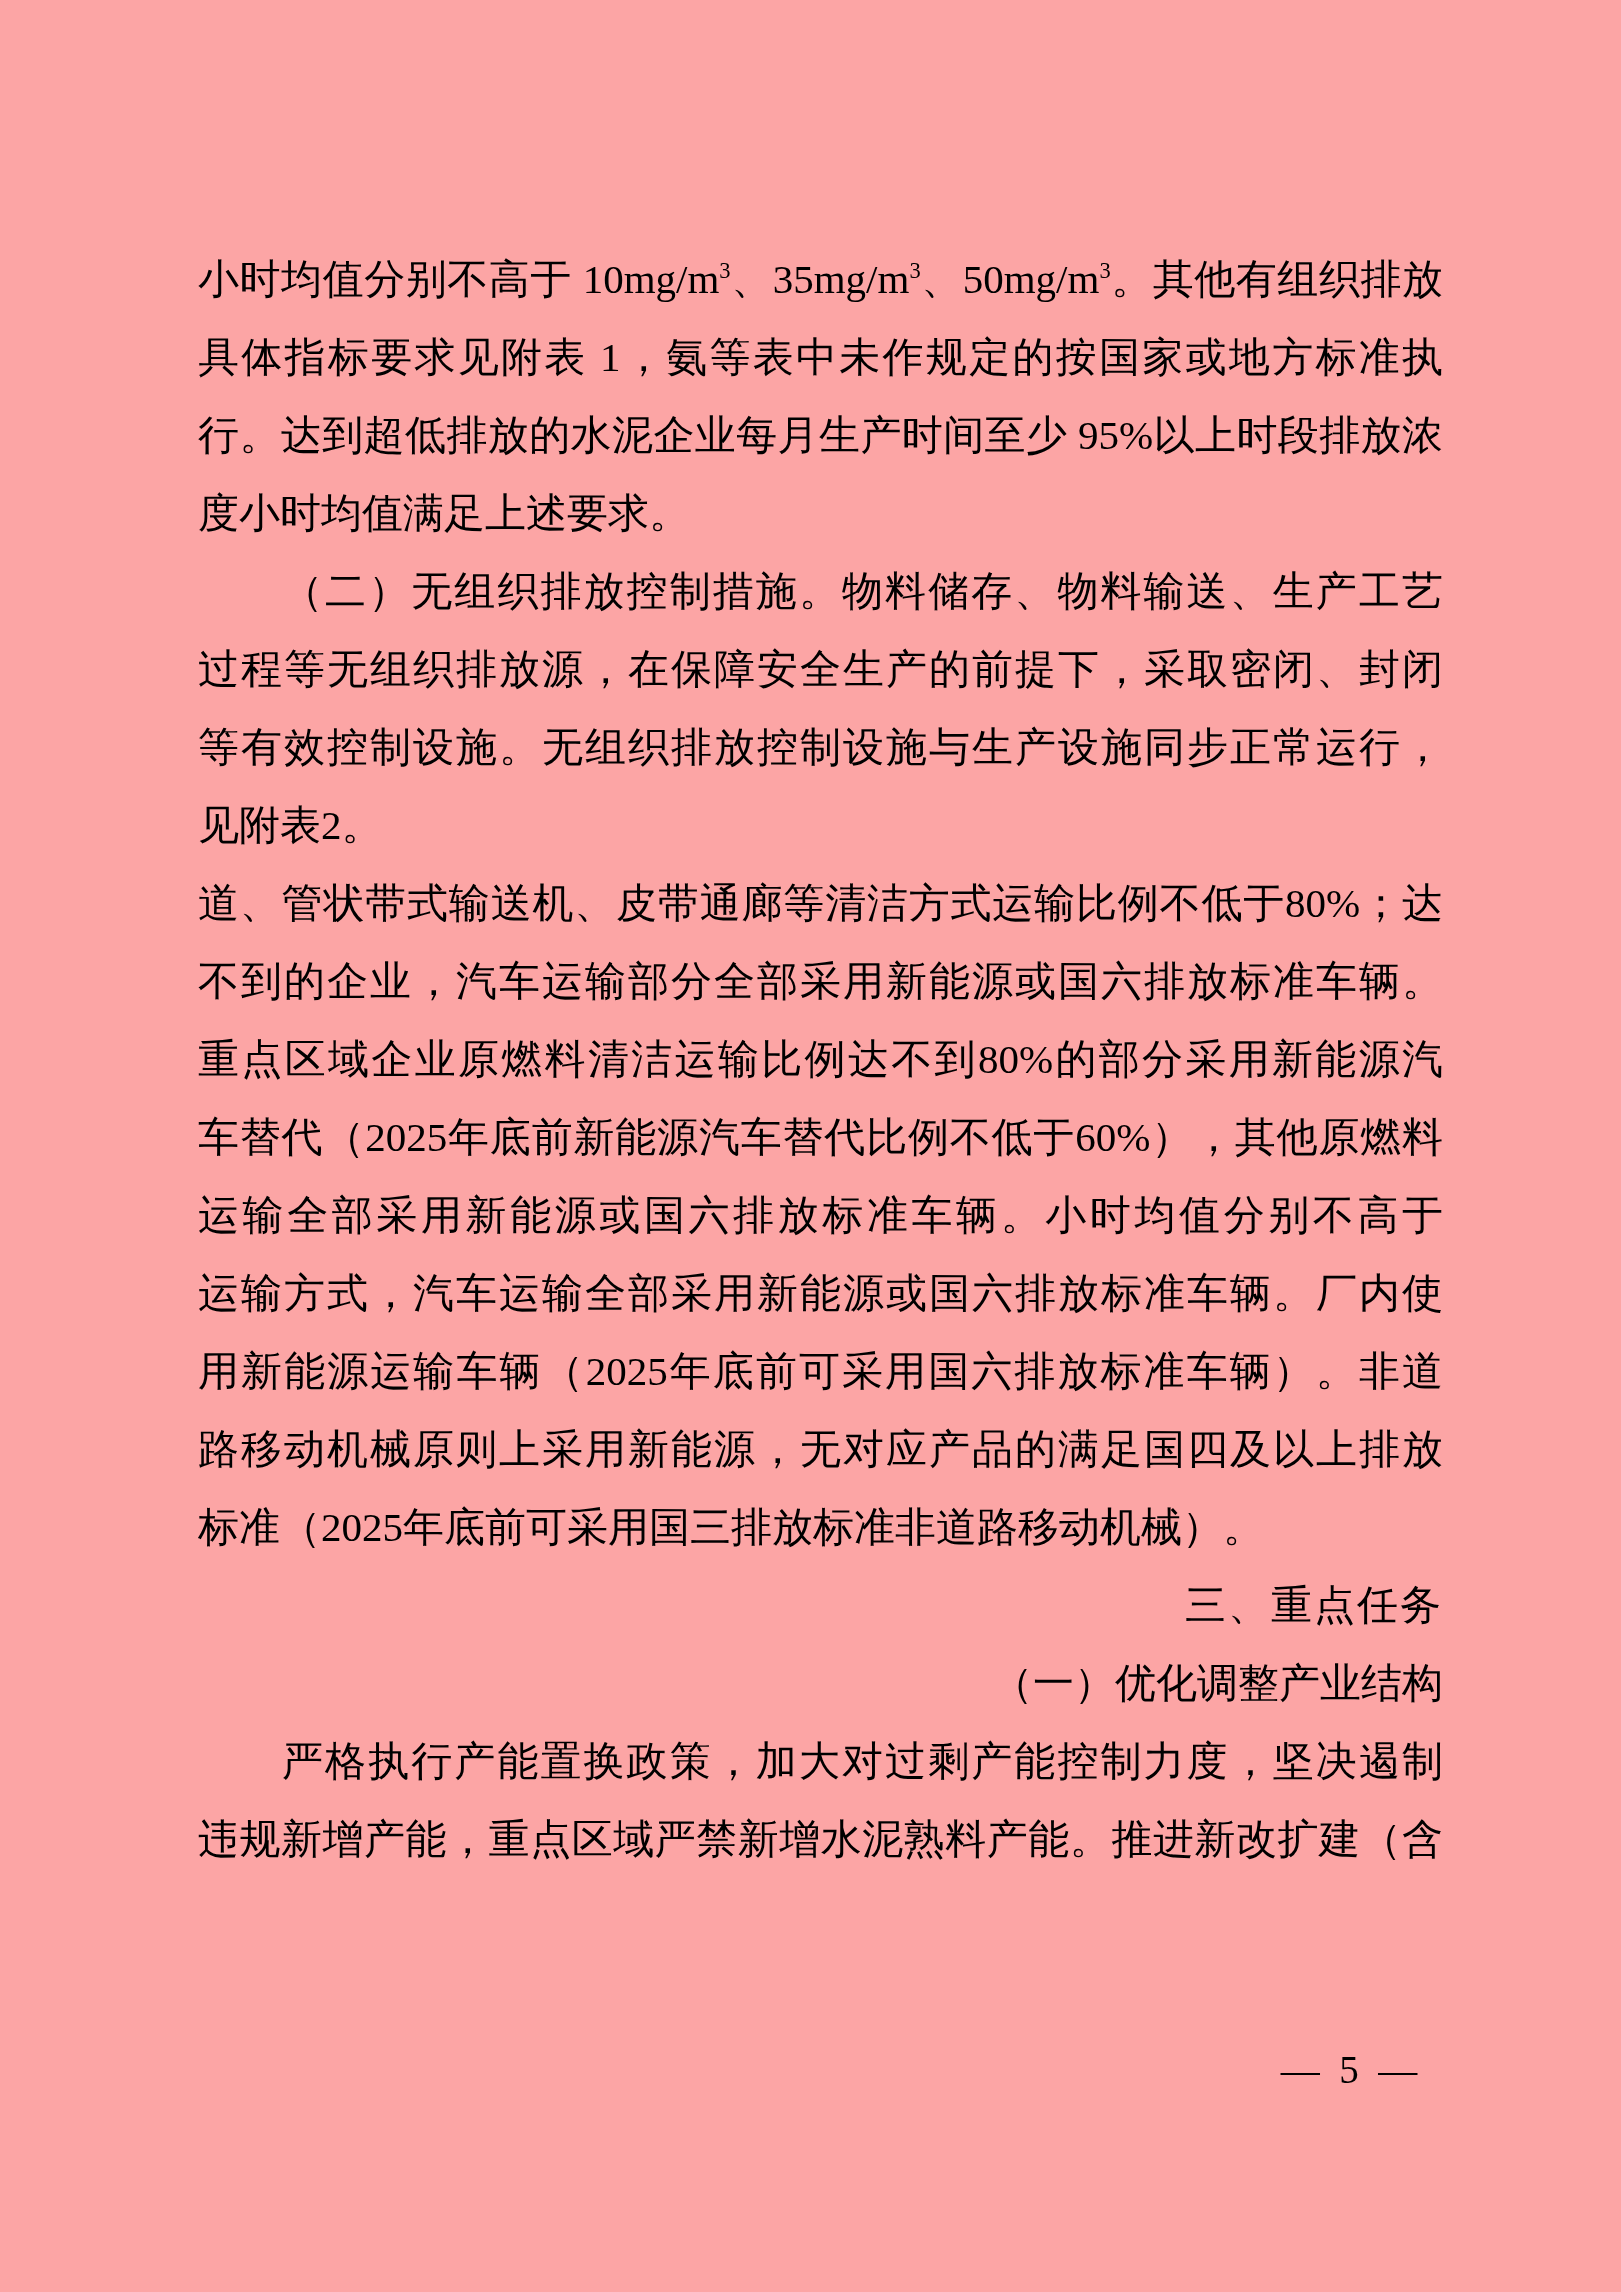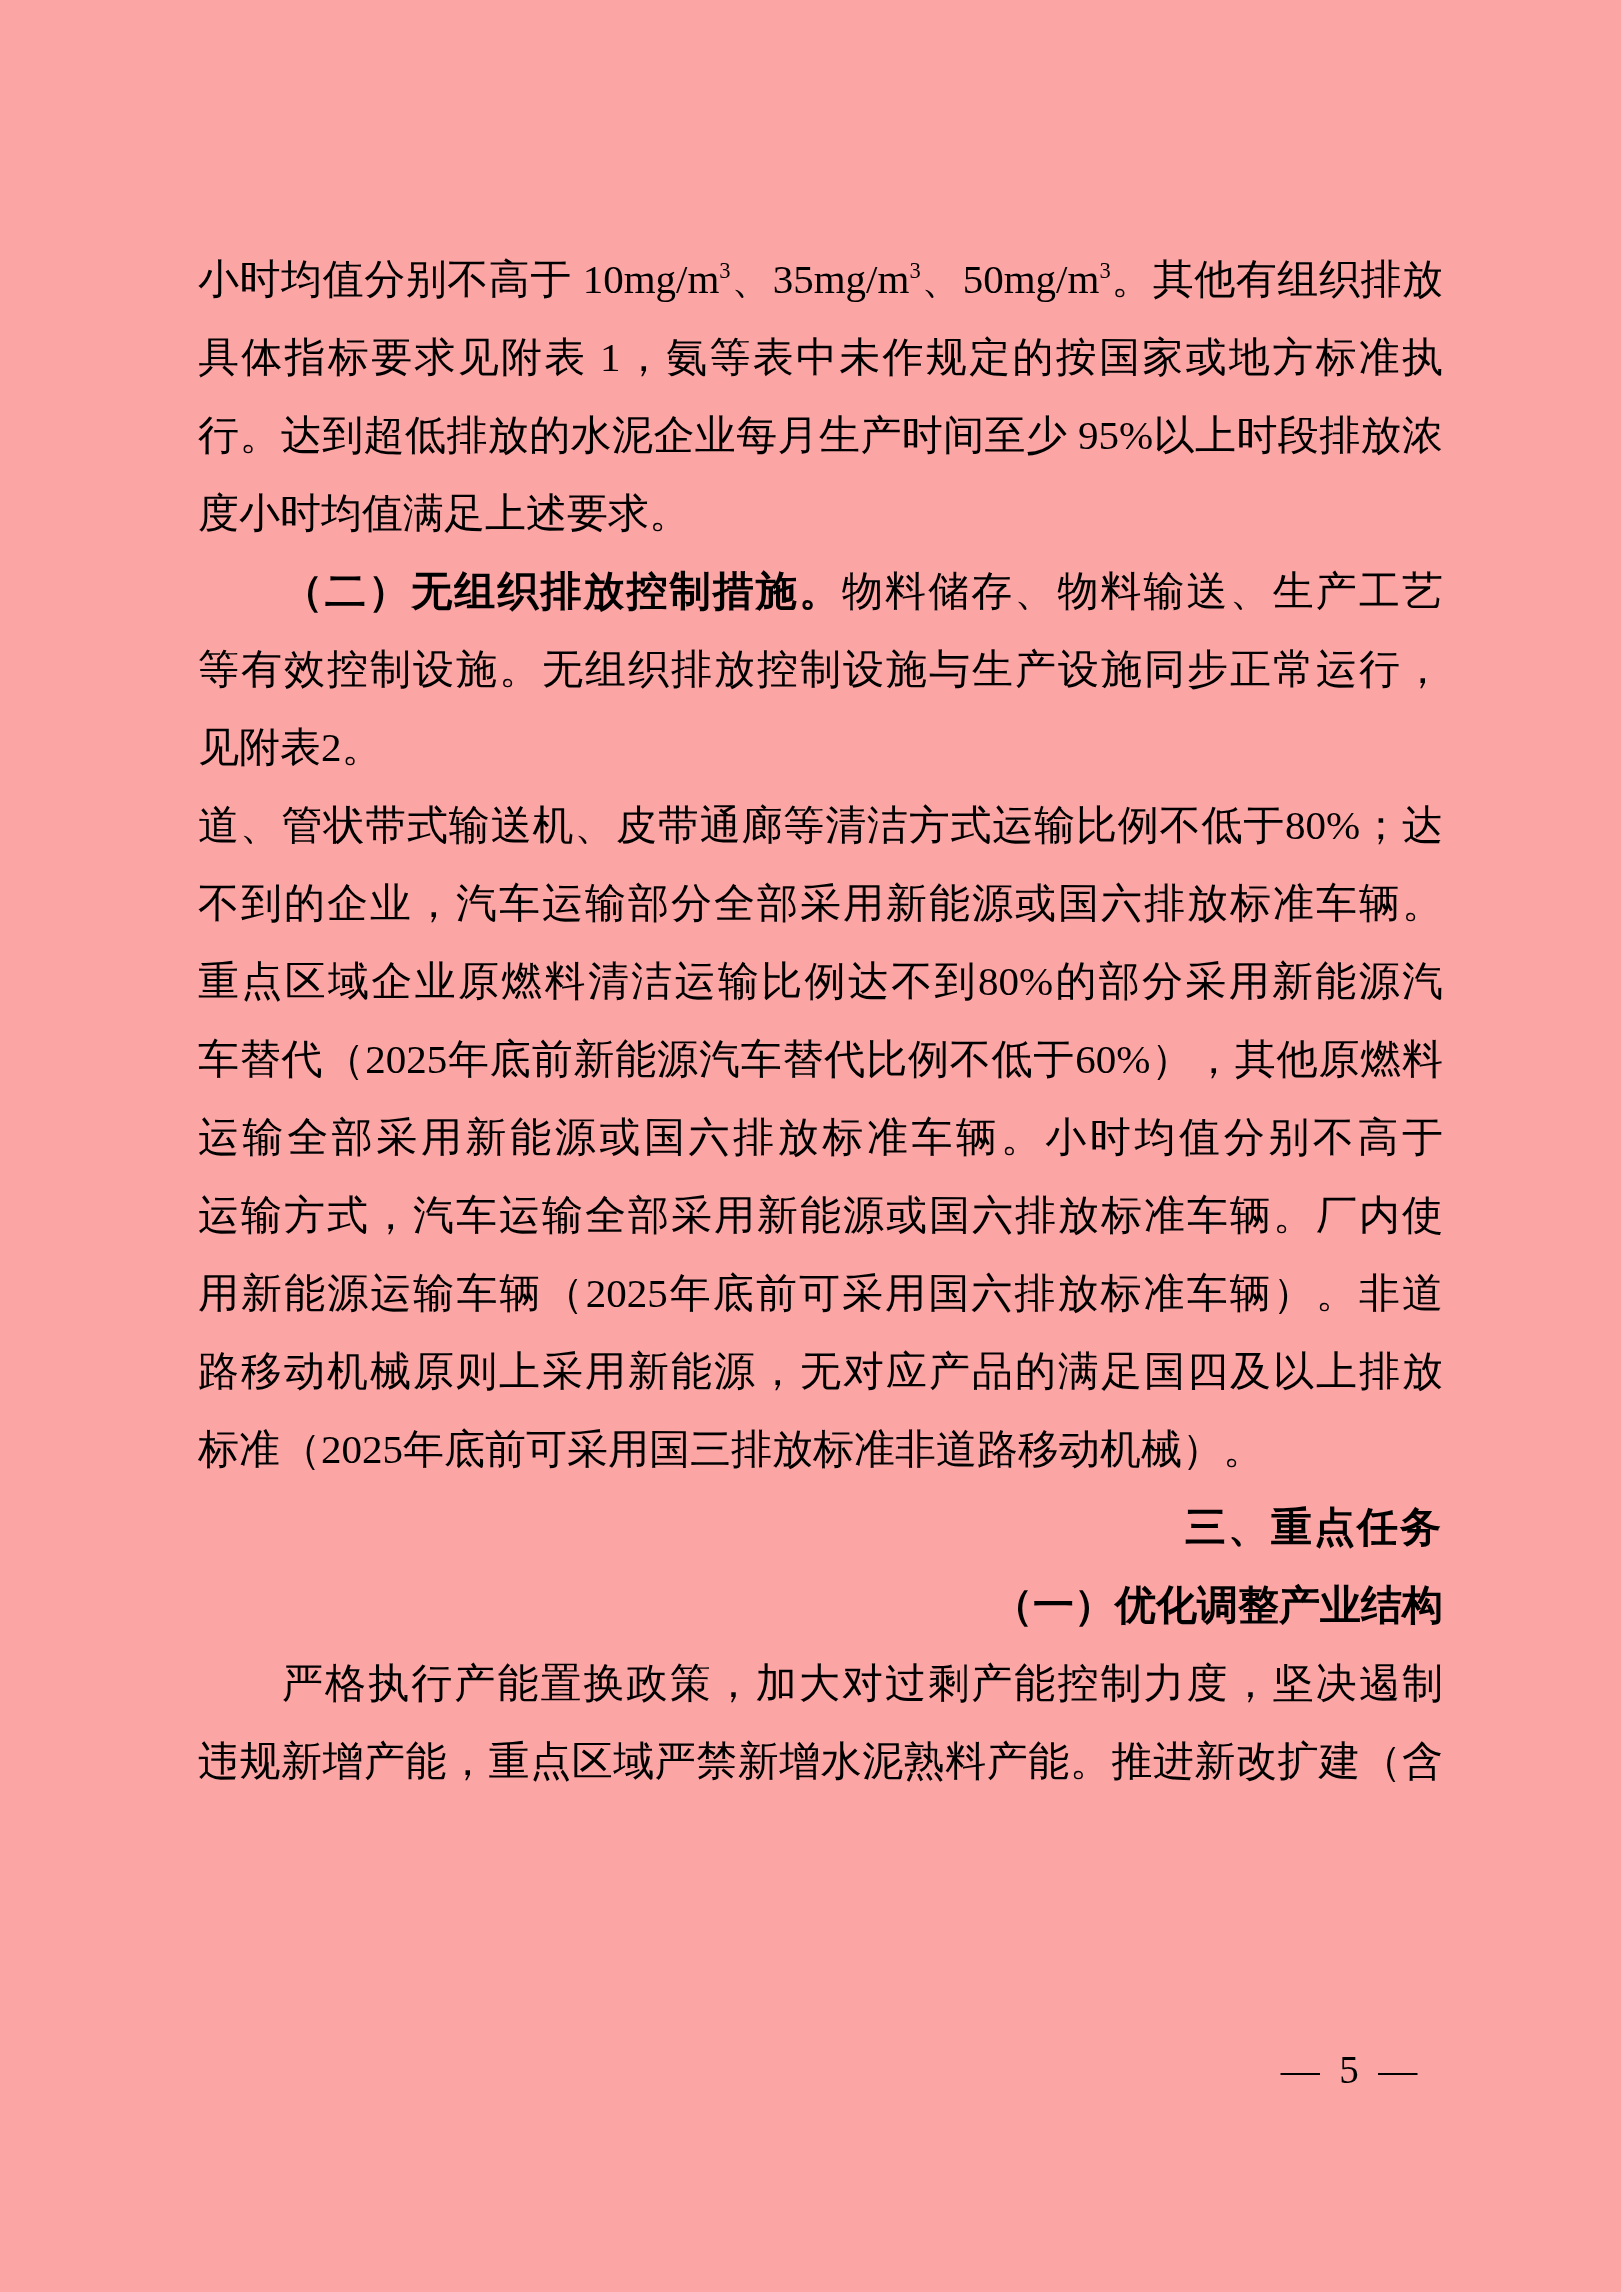--- a/index.html
+++ b/index.html
@@ -35,21 +35,21 @@
     text-align: justify;
     text-align-last: justify;
     text-justify: inter-character;
     overflow: hidden;
   }
   .line.indent {
     text-indent: 84px;
     text-align: right;
   }
   .line .b {
-    font-weight: bold;
+    font-weight: normal;
   }
   .line.sans {
     font-family: "Liberation Sans", "DejaVu Sans", sans-serif;
     font-weight: bold;
     letter-spacing: 2px;
   }
   .line sup {
     font-size: 22.5px;
     line-height: 0;
     vertical-align: 14.7px;
@@ -72,20 +72,21 @@
 </head>
 <body>
 
 <div class="page">
   <div class="content" id="lines">
       <div class="line just"><span>小时均值分别不高于 10mg/m</span><sup>3</sup><span>、35mg/m</span><sup>3</sup><span>、50mg/m</span><sup>3</sup><span>。其他有组织排放</span></div>
       <div class="line just"><span>具体指标要求见附表 1，氨等表中未作规定的按国家或地方标准执</span></div>
       <div class="line just"><span>行。达到超低排放的水泥企业每月生产时间至少 95%以上时段排放浓</span></div>
       <div class="line"><span>度小时均值满足上述要求。</span></div>
       <div class="line just indent"><span class="b">（二）无组织排放控制措施。</span><span>物料储存、物料输送、生产工艺</span></div>
+      <div class="line just"><span>过程等无组织排放源，在保障安全生产的前提下，采取密闭、封闭</span></div>
       <div class="line just"><span>等有效控制设施。无组织排放控制设施与生产设施同步正常运行，</span></div>
       <div class="line"><span>见附表2。</span></div>
       <div class="line just"><span>道、管状带式输送机、皮带通廊等清洁方式运输比例不低于80%；达</span></div>
       <div class="line just"><span>不到的企业，汽车运输部分全部采用新能源或国六排放标准车辆。</span></div>
       <div class="line just"><span>重点区域企业原燃料清洁运输比例达不到80%的部分采用新能源汽</span></div>
       <div class="line just"><span>车替代（2025年底前新能源汽车替代比例不低于60%），其他原燃料</span></div>
       <div class="line just"><span>运输全部采用新能源或国六排放标准车辆。小时均值分别不高于</span></div>
       <div class="line just"><span>运输方式，汽车运输全部采用新能源或国六排放标准车辆。厂内使</span></div>
       <div class="line just"><span>用新能源运输车辆（2025年底前可采用国六排放标准车辆）。非道</span></div>
       <div class="line just"><span>路移动机械原则上采用新能源，无对应产品的满足国四及以上排放</span></div>

